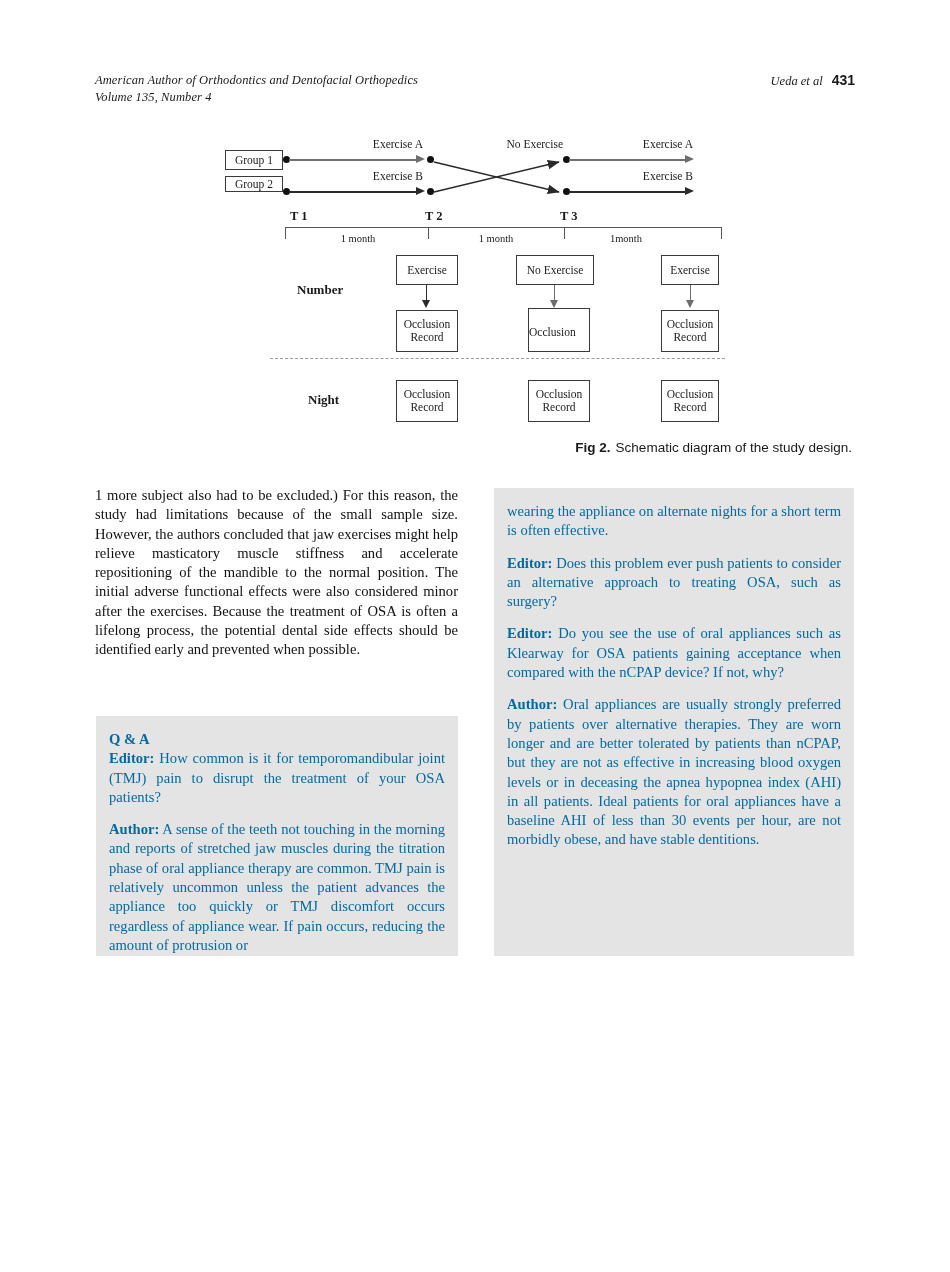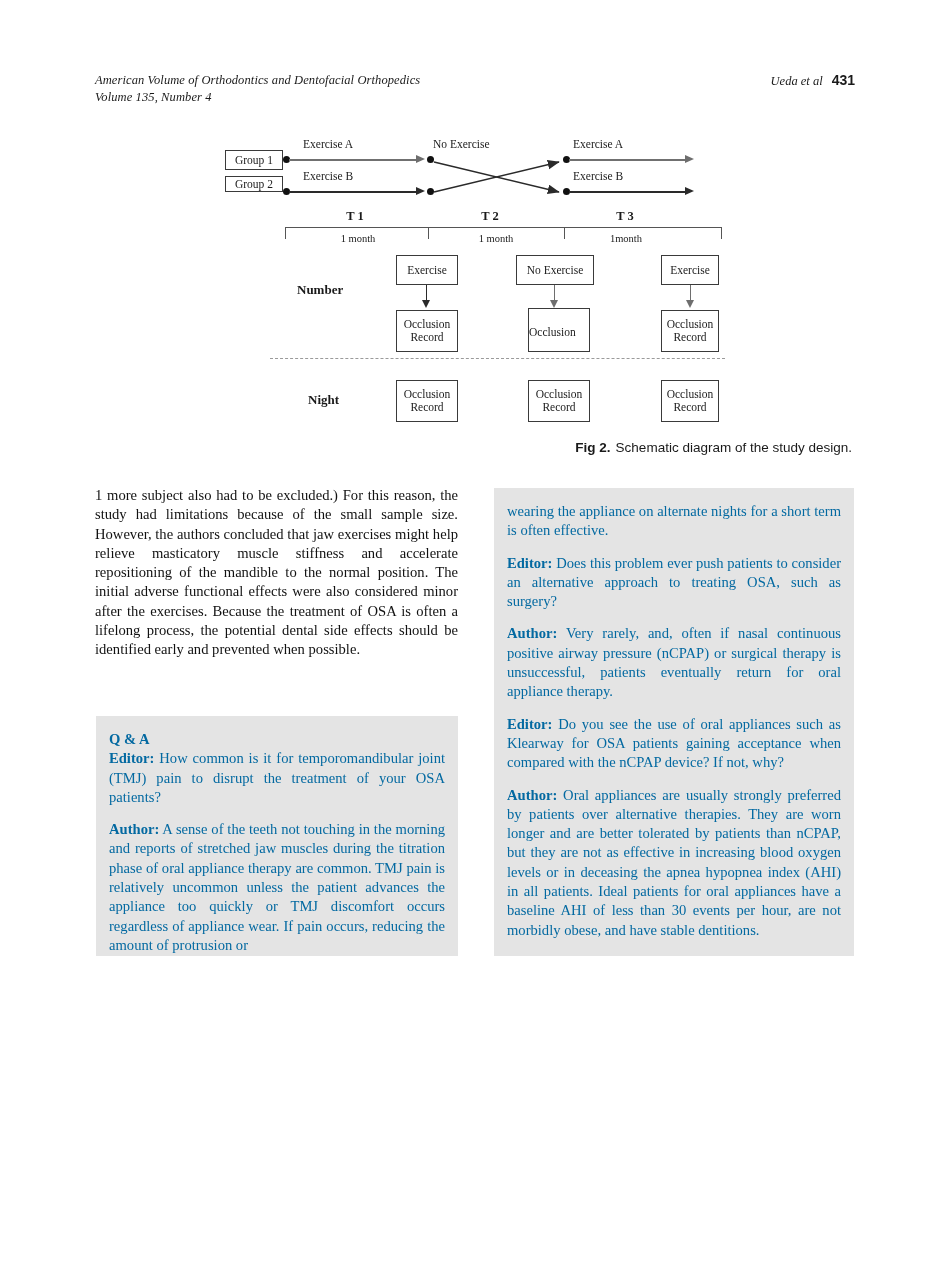--- a/index.html
+++ b/index.html
@@ -110,32 +110,32 @@
     height: 0;
     border-top: 4.5px solid transparent;
     border-bottom: 4.5px solid transparent;
     border-left: 9px solid #2a2a2a;
   }
   .arrowhead.gray { border-left-color: #6e6e6e; }
 
   .diaglabel {
     position: absolute;
     font-size: 11.5px;
-    text-align: left;
+    text-align: right;
     white-space: nowrap;
     font-family: "Liberation Serif", serif;
   }
 
   .tlabel {
     position: absolute;
     font-weight: bold;
     font-size: 12.5px;
     font-family: "Liberation Serif", serif;
     white-space: nowrap;
-    text-align: center;
+    text-align: left;
   }
 
   .monthlabel {
     position: absolute;
     font-size: 10.5px;
     font-family: "Liberation Serif", serif;
     white-space: nowrap;
     text-align: center;
   }
 
@@ -242,21 +242,21 @@
   }
   .qa-box p { margin: 0; }
   .qa-box p.spaced { margin-top: 13px; }
   .qa-box .spk { font-weight: bold; margin-top: 35px; }
 </style>
 </head>
 <body>
 
 <div class="running-head">
   <div class="rh-left">
-    <span>American Volume of Orthodontics and Dentofacial Orthopedics</span>
+    <span>American Author of Orthodontics and Dentofacial Orthopedics</span>
     <span class="line2">Volume 135, Number 4</span>
   </div>
   <div class="rh-right">
     <span class="authors">Ueda et al</span><span class="pageno">431</span>
   </div>
 </div>
 
 <div class="figure">
   <div class="fig-canvas">
 
@@ -378,16 +378,15 @@
 
 <div class="qa-box qa-left">
   <div class="qa-title">Q &amp; A</div>
   <p><span class="spk">Editor:</span><span> How common is it for temporomandibular joint (TMJ) pain to disrupt the treatment of your OSA patients?</span></p>
   <p class="spaced"><span class="spk">Author:</span><span> A sense of the teeth not touching in the morning and reports of stretched jaw muscles during the titration phase of oral appliance therapy are common. TMJ pain is relatively uncommon unless the patient advances the appliance too quickly or TMJ discomfort occurs regardless of appliance wear. If pain occurs, reducing the amount of protrusion or</span></p>
 </div>
 
 <div class="qa-box qa-right">
   <p>wearing the appliance on alternate nights for a short term is often effective.</p>
   <p class="spaced"><span class="spk">Editor:</span><span> Does this problem ever push patients to consider an alternative approach to treating OSA, such as surgery?</span></p>
-  <p class="spaced"><span class="spk">Author:</span><span> Very rarely, and, often if nasal continuous positive airway pressure (nCPAP) or surgical therapy is unsuccessful, patients eventually return for oral appliance therapy.</span></p>
   <p class="spaced"><span class="spk">Editor:</span><span> Do you see the use of oral appliances such as Klearway for OSA patients gaining acceptance when compared with the nCPAP device? If not, why?</span></p>
   <p class="spaced"><span class="spk">Author:</span><span> Oral appliances are usually strongly preferred by patients over alternative therapies. They are worn longer and are better tolerated by patients than nCPAP, but they are not as effective in increasing blood oxygen levels or in deceasing the apnea hypopnea index (AHI) in all patients. Ideal patients for oral appliances have a baseline AHI of less than 30 events per hour, are not morbidly obese, and have stable dentitions.</span></p>
 </div>
 
 </body></html>

